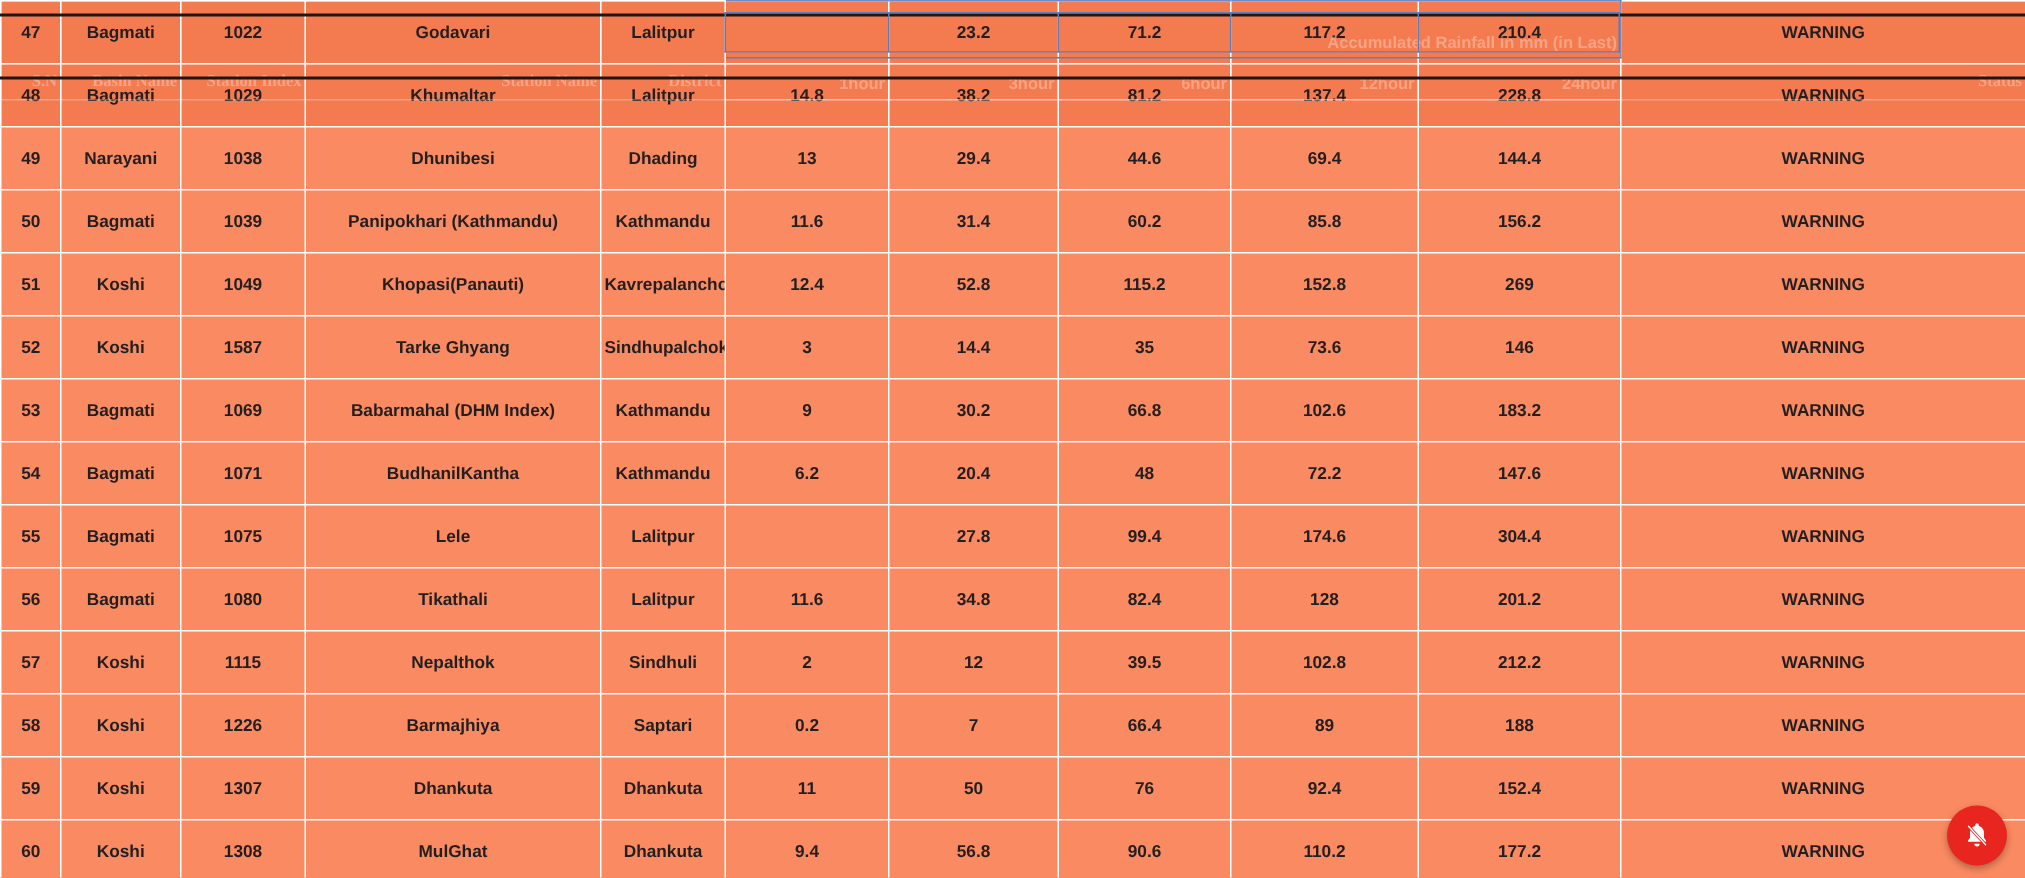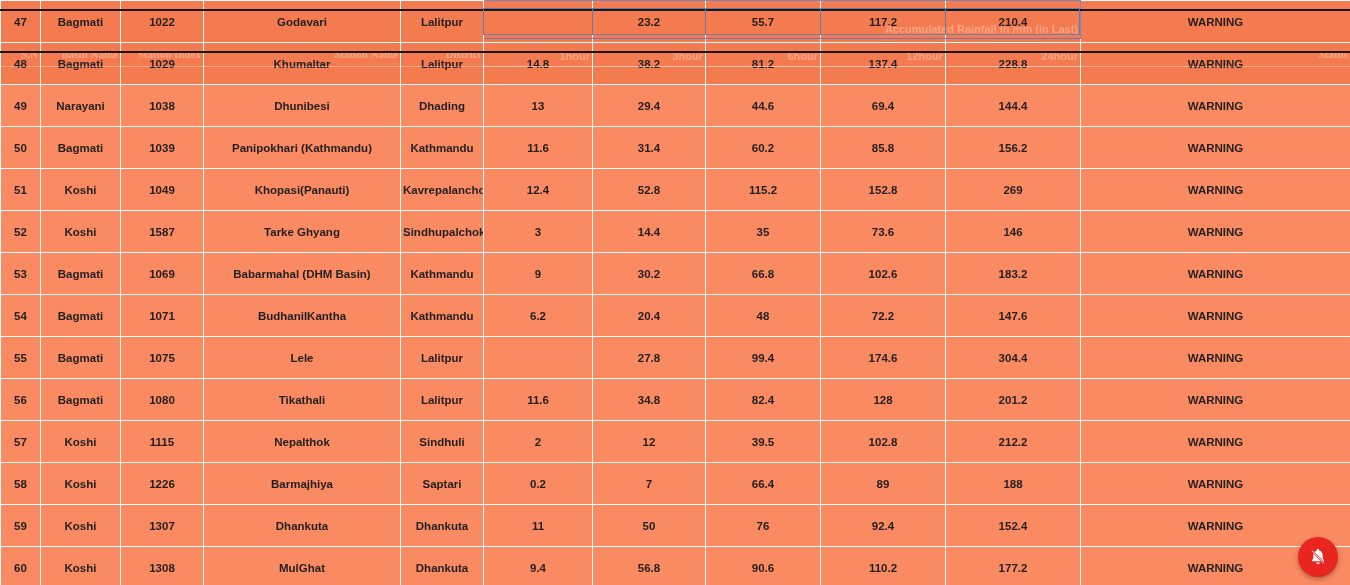--- a/index.html
+++ b/index.html
@@ -108,21 +108,21 @@
     </colgroup>
     <tbody>
         <tr class="row-hl">
           <td>47</td>
           <td>Bagmati</td>
           <td>1022</td>
           <td>Godavari</td>
           <td>Lalitpur</td>
           <td></td>
           <td>23.2</td>
-          <td>55.7</td>
+          <td>71.2</td>
           <td>117.2</td>
           <td>210.4</td>
           <td>WARNING</td>
         </tr>
         <tr class="row-hl">
           <td>48</td>
           <td>Bagmati</td>
           <td>1029</td>
           <td>Khumaltar</td>
           <td>Lalitpur</td>
@@ -182,21 +182,21 @@
           <td>14.4</td>
           <td>35</td>
           <td>73.6</td>
           <td>146</td>
           <td>WARNING</td>
         </tr>
         <tr>
           <td>53</td>
           <td>Bagmati</td>
           <td>1069</td>
-          <td>Babarmahal (DHM Basin)</td>
+          <td>Babarmahal (DHM Index)</td>
           <td>Kathmandu</td>
           <td>9</td>
           <td>30.2</td>
           <td>66.8</td>
           <td>102.6</td>
           <td>183.2</td>
           <td>WARNING</td>
         </tr>
         <tr>
           <td>54</td>

